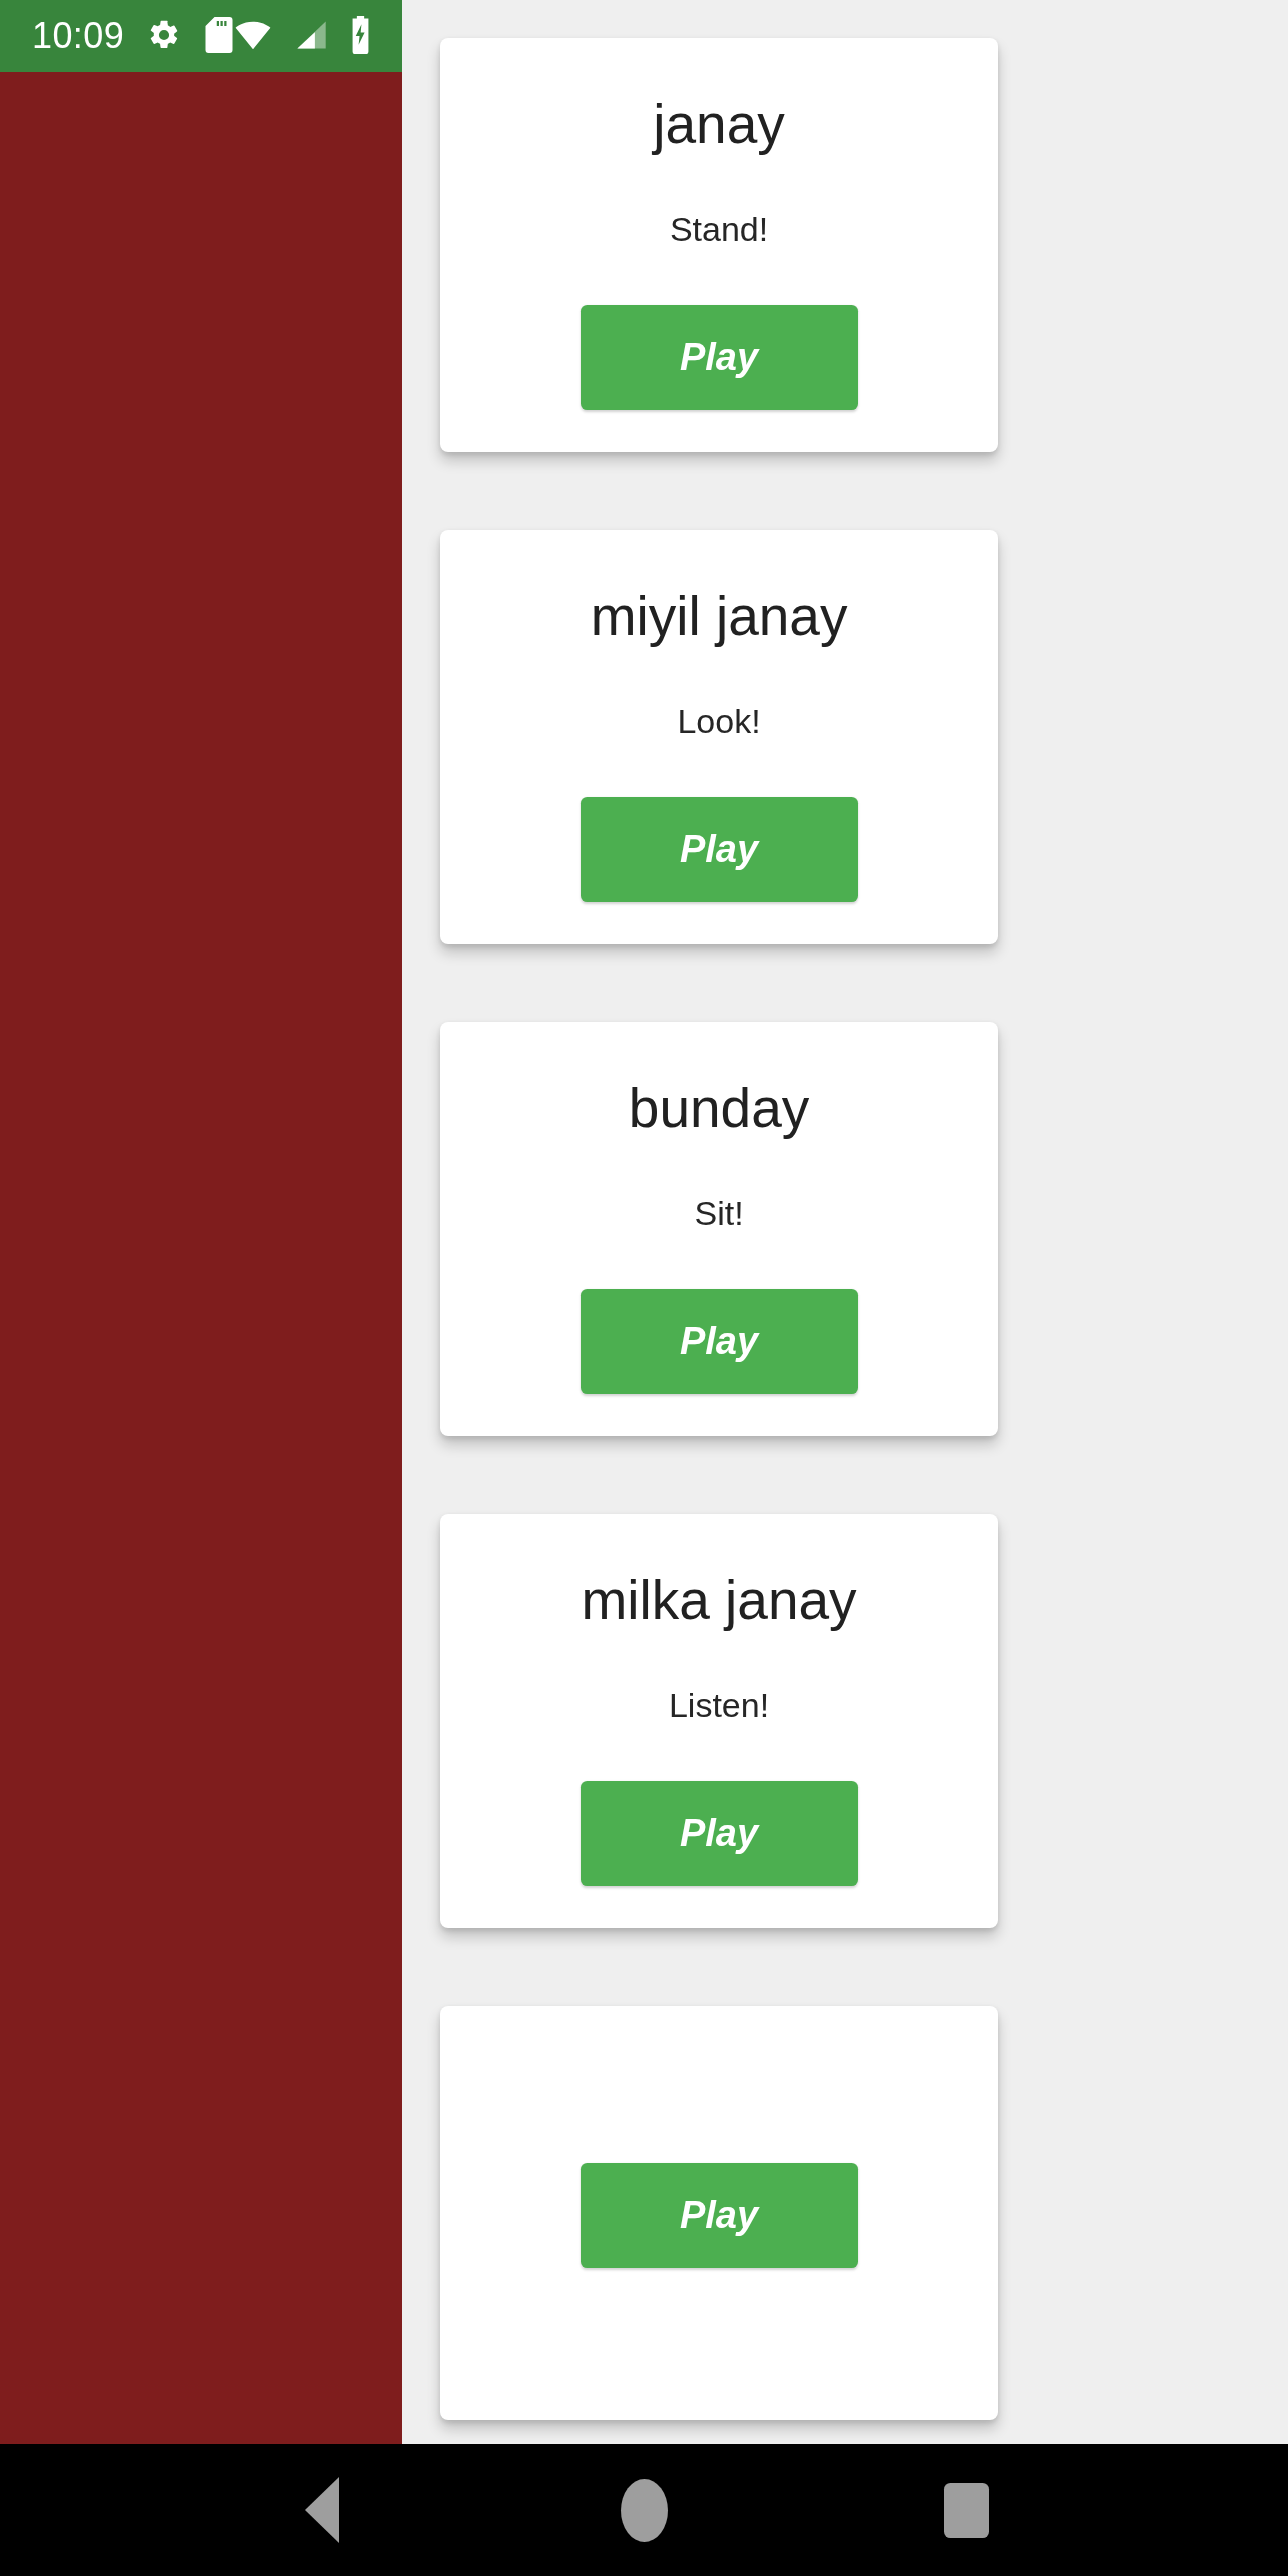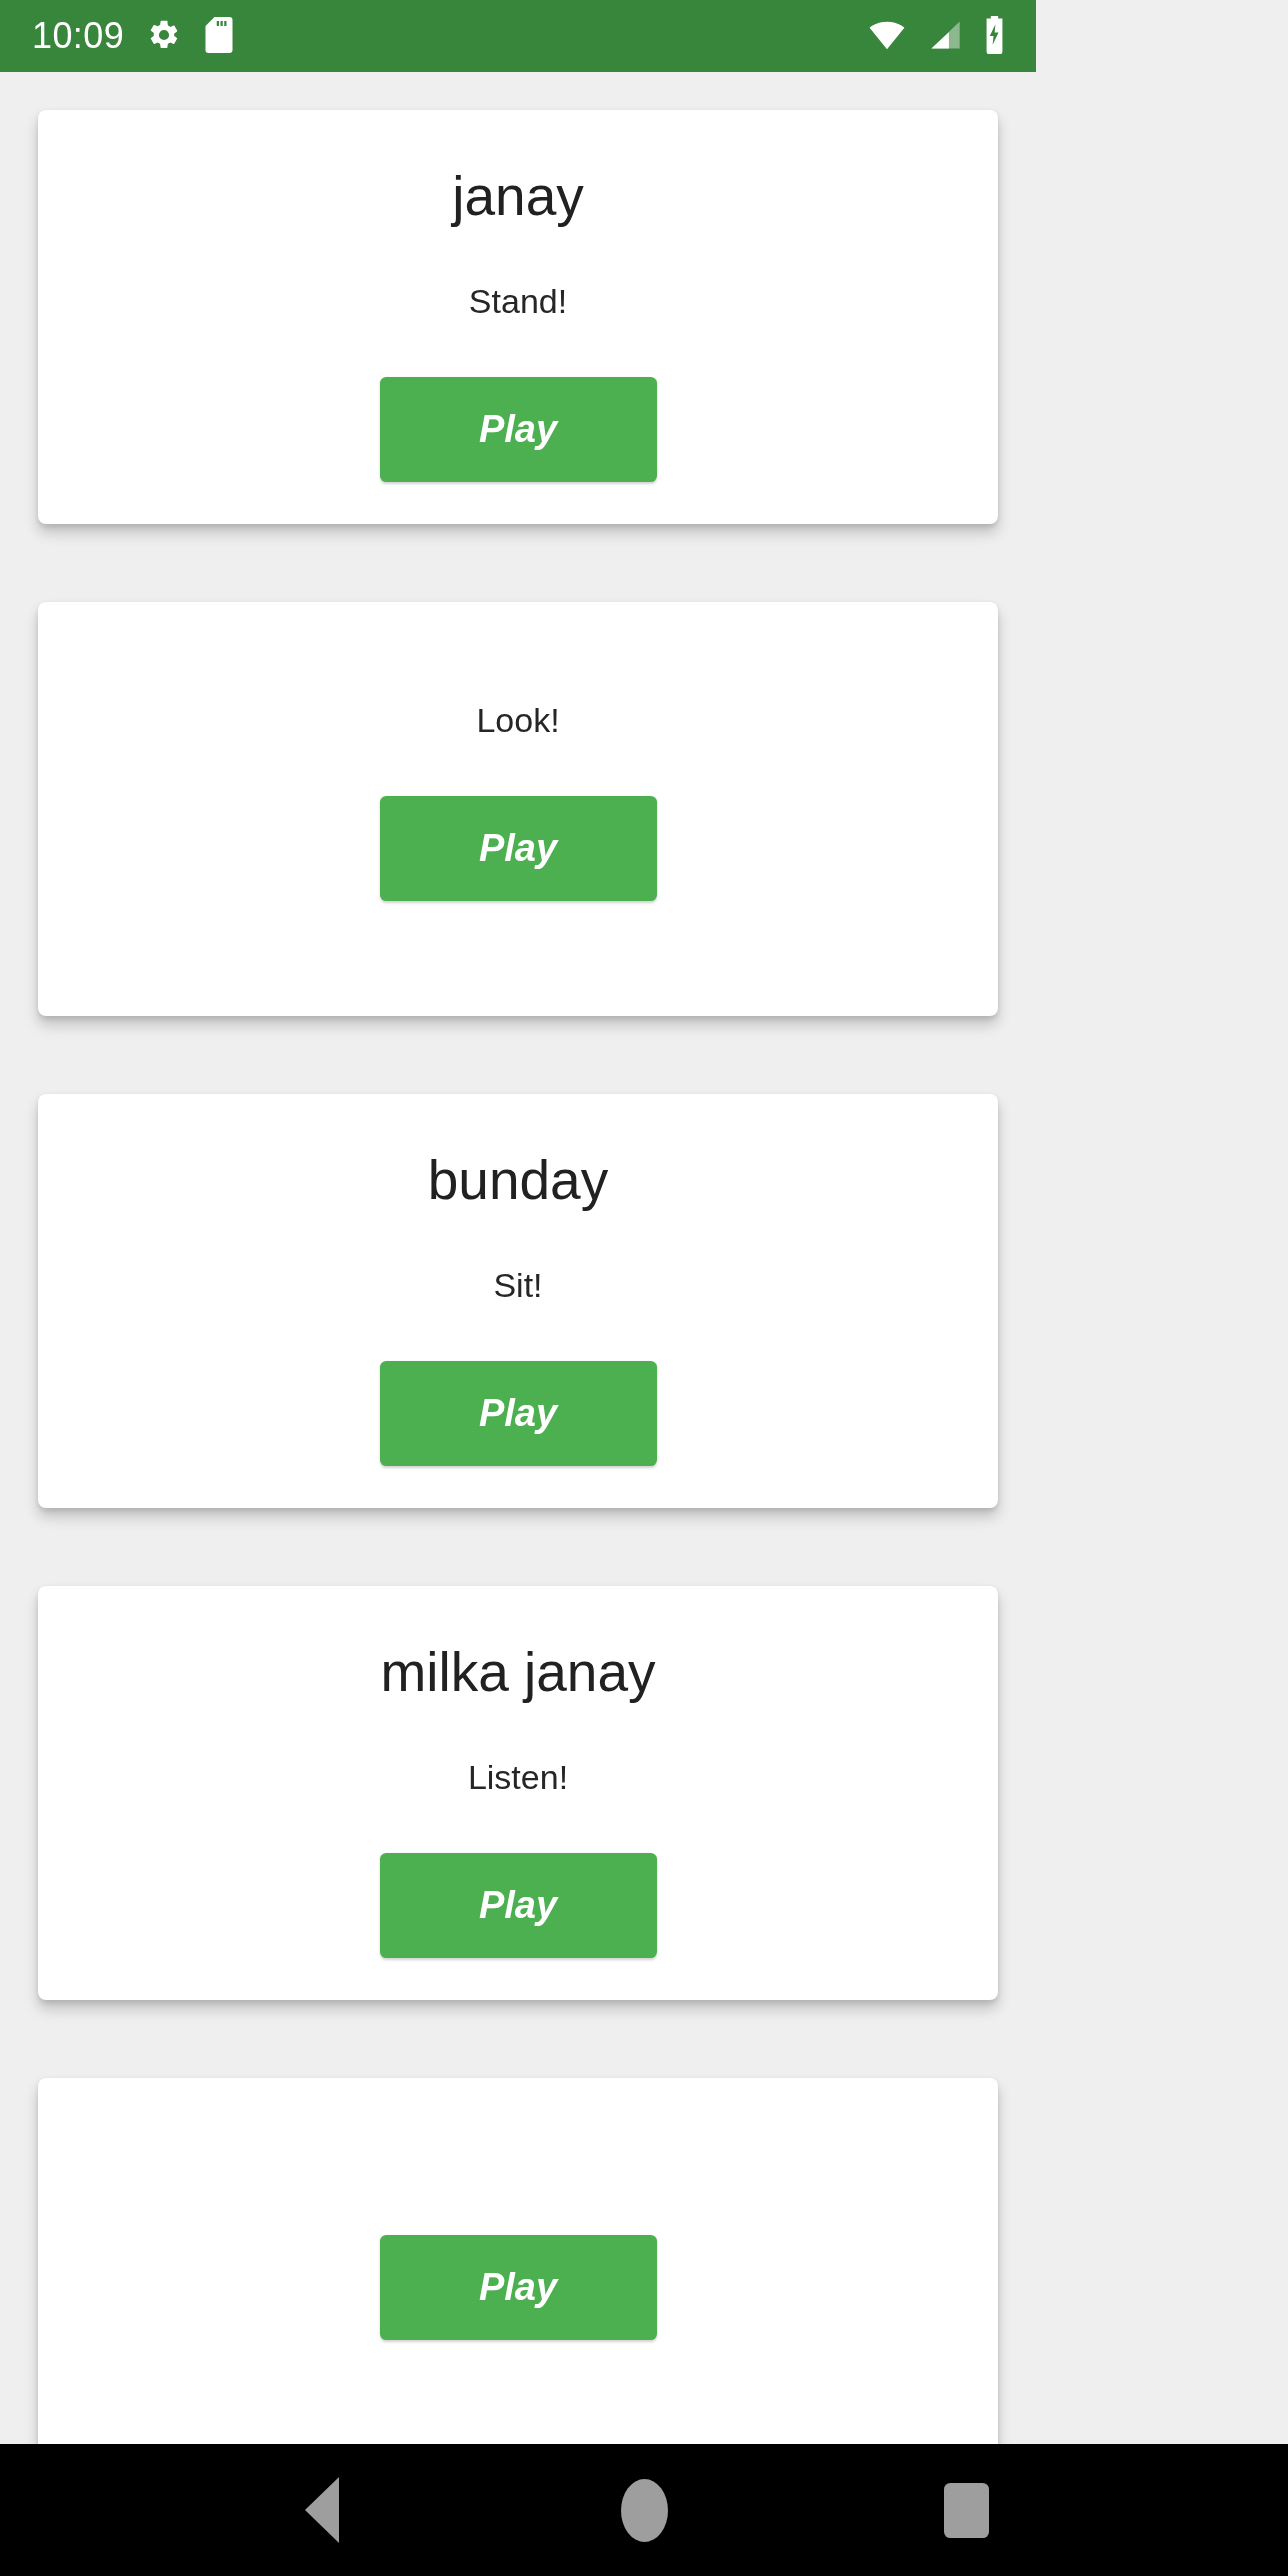--- a/index.html
+++ b/index.html
@@ -6,21 +6,21 @@
   html, body {
     width:1288px; height:2576px;
     background:#efefef;
     font-family:"Liberation Sans", sans-serif;
     overflow:hidden;
   }
   #screen {
     position:relative;
     width:1036px; height:2576px;
     background:#7f1d1d;
-    display:flex; flex-direction:column;
+    display:flex; 
   }
 
   
   .status-bar {
     height:72px; flex:0 0 72px;
     background:#38853c;
     display:flex; align-items:center;
     padding:0 30px 0 32px;
     color:#ffffff;
   }
@@ -166,20 +166,21 @@
 
   <div class="content">
 
     <div class="card">
       <div class="card-title">janay</div>
       <div class="card-subtitle">Stand!</div>
       <button class="play-btn">Play</button>
     </div>
 
     <div class="card">
+      <div class="card-title">miyil janay</div>
       <div class="card-subtitle">Look!</div>
       <button class="play-btn">Play</button>
     </div>
 
     <div class="card">
       <div class="card-title">bunday</div>
       <div class="card-subtitle">Sit!</div>
       <button class="play-btn">Play</button>
     </div>
 

